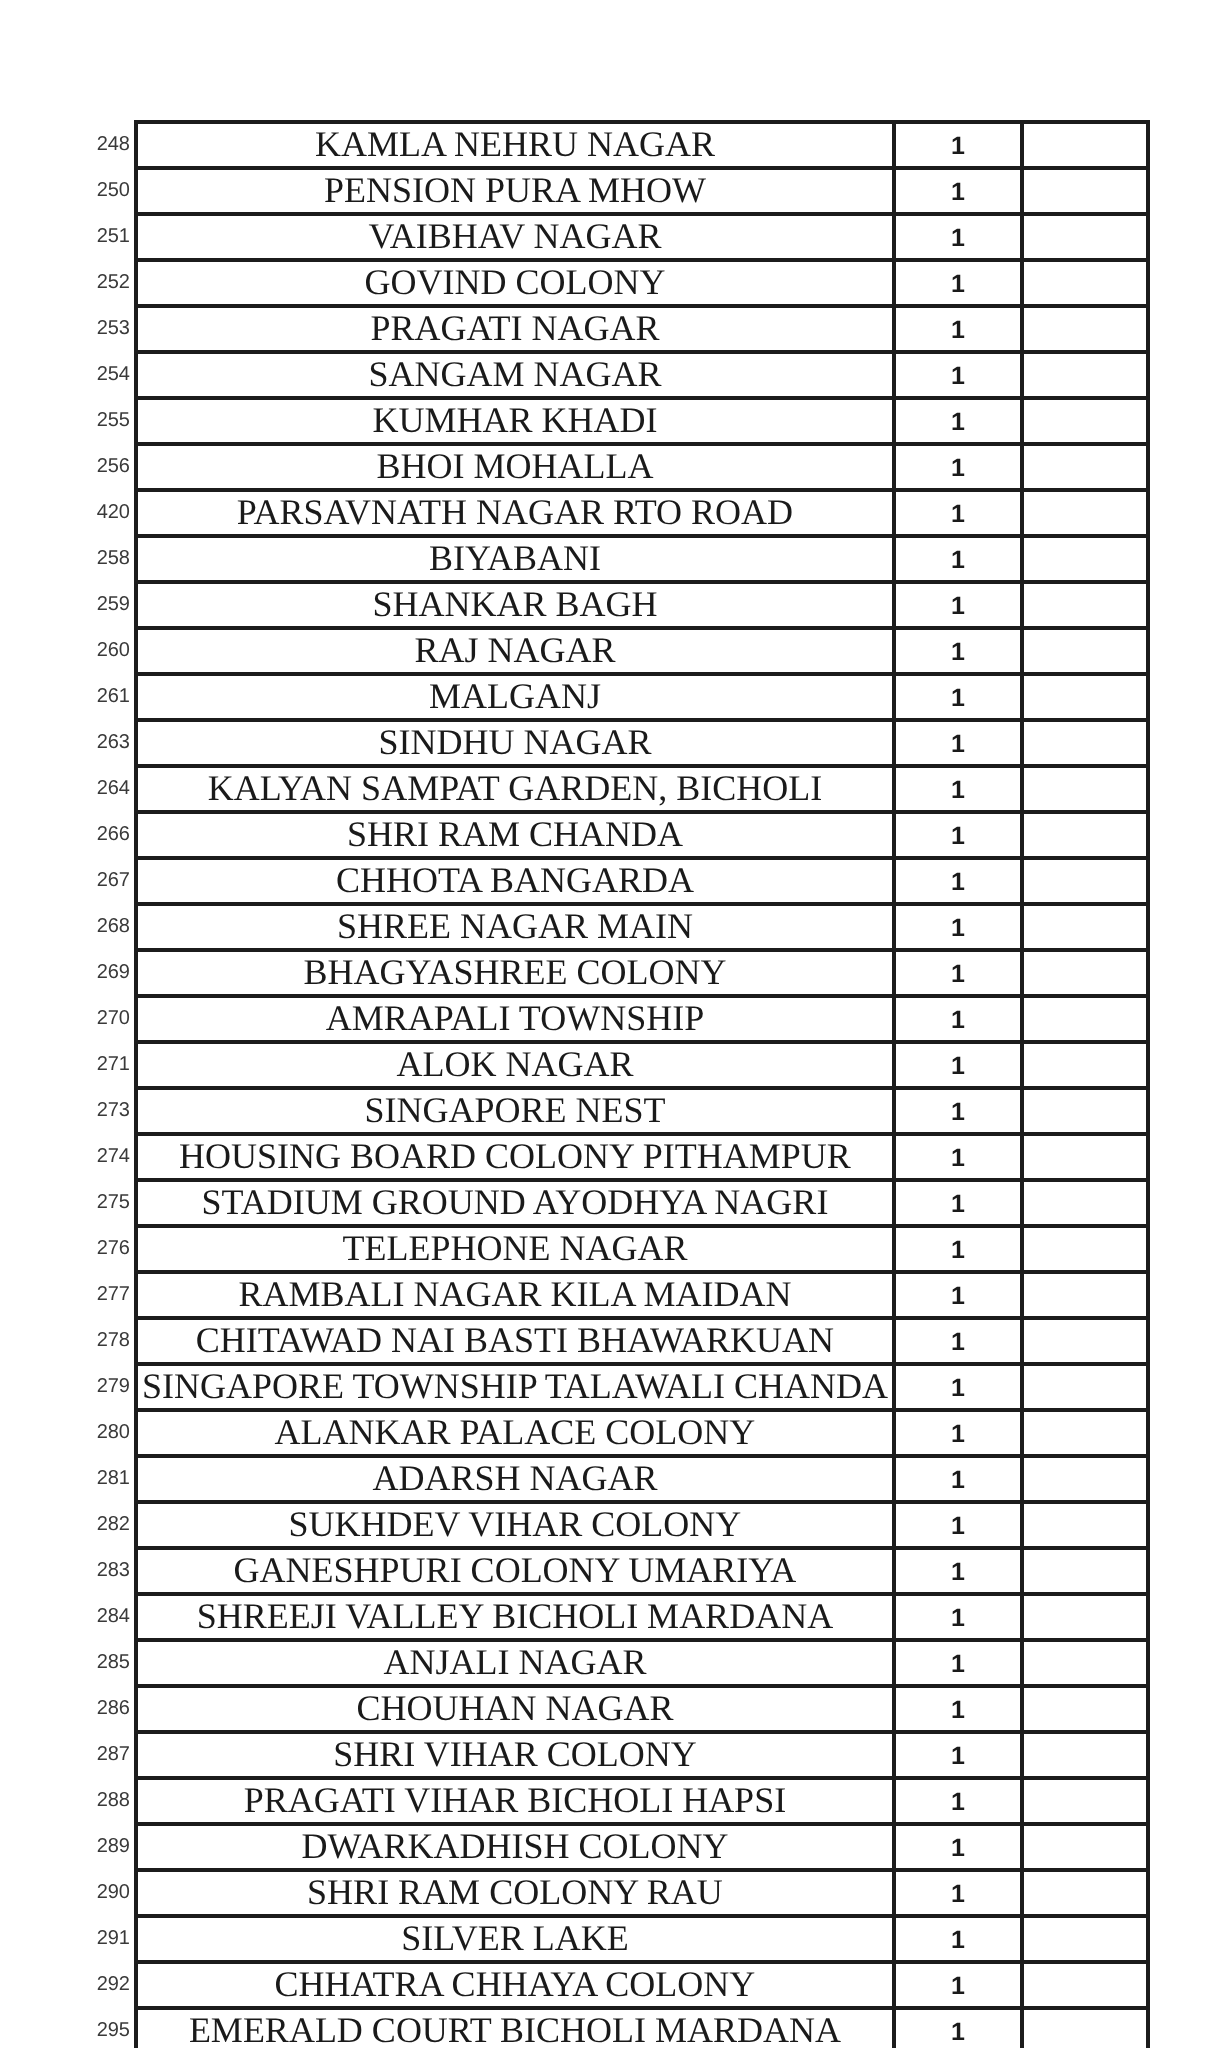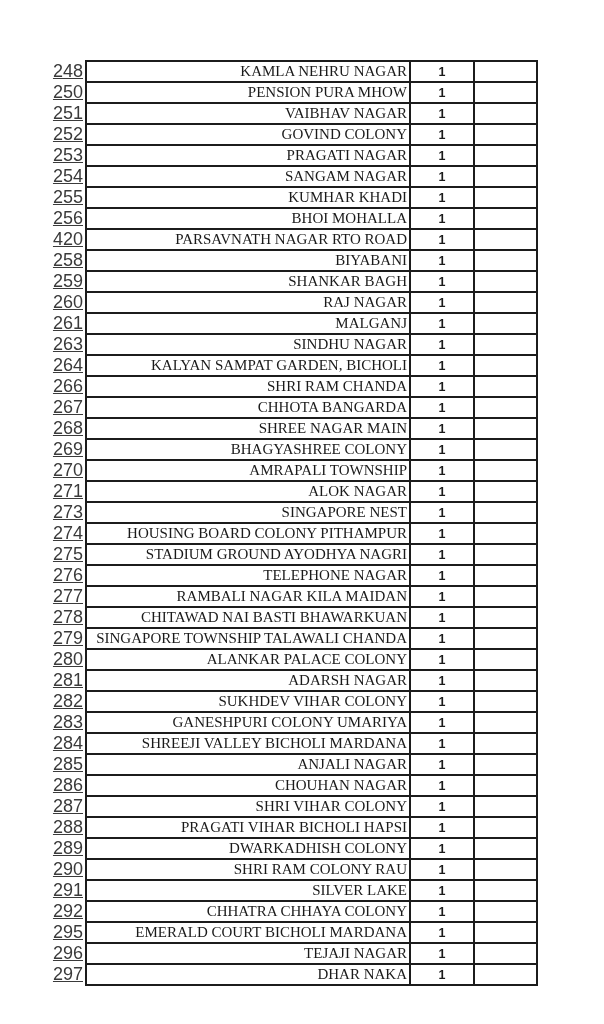--- a/index.html
+++ b/index.html
@@ -25,35 +25,34 @@
     table-layout: fixed;
   }
   table.areas td {
     height: 17.8px;
     padding: 0 2px;
     overflow: hidden;
     white-space: nowrap;
     vertical-align: middle;
   }
   td.rownum {
-    width: 86px;
+    width: 68px;
     border: none;
     text-align: right;
     padding-right: 4px;
     font-family: "Liberation Sans", sans-serif;
-    font-size: 18px;
+    font-size: 10px;
     color: #3a3a3a;
-    text-decoration: underline;
   }
   td.name {
     width: 324px;
     border: 2px solid #1c1c1c;
-    text-align: right;
+    text-align: center;
     font-family: "Liberation Serif", serif;
-    font-size: 15px;
+    font-size: 18px;
     color: #1a1a1a;
   }
   td.count {
     width: 64px;
     border: 2px solid #1c1c1c;
     text-align: center;
     font-family: "Liberation Sans", sans-serif;
     font-size: 12.5px;
     font-weight: 700;
     color: #1a1a1a;

